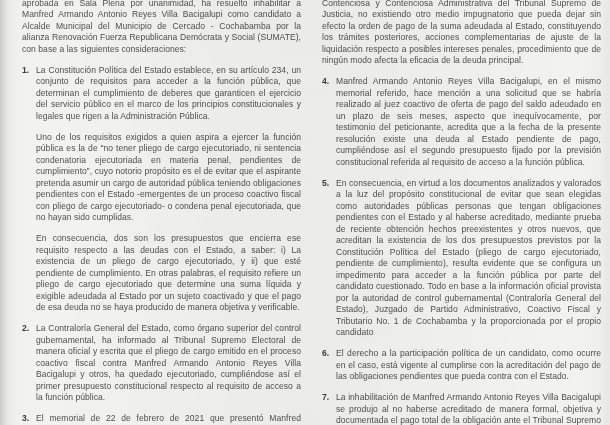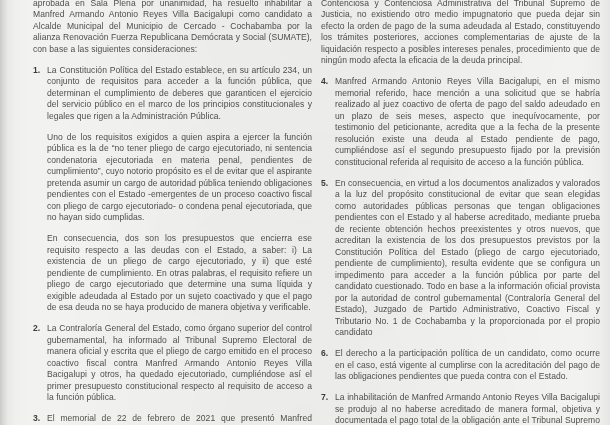--- a/index.html
+++ b/index.html
@@ -40,25 +40,24 @@
     background:
       radial-gradient(ellipse at 50% 0%, rgba(0,0,0,0.035), rgba(0,0,0,0) 62%),
       radial-gradient(ellipse at 50% 100%, rgba(0,0,0,0.03), rgba(0,0,0,0) 60%);
     mix-blend-mode: multiply;
     opacity: .85;
   }
 
   #columns {
     position: relative;
     display: flex;
-    gap: 9px;
+    gap: 21px;
     padding: 0 10px 0 22px;
     box-sizing: border-box;
     height: 425px;
-    justify-content: flex-end;
   }
   .column {
     width: 279px;
     flex: 0 0 279px;
     overflow: hidden;
     padding-top: 0;
   }
 
   
   .para,

